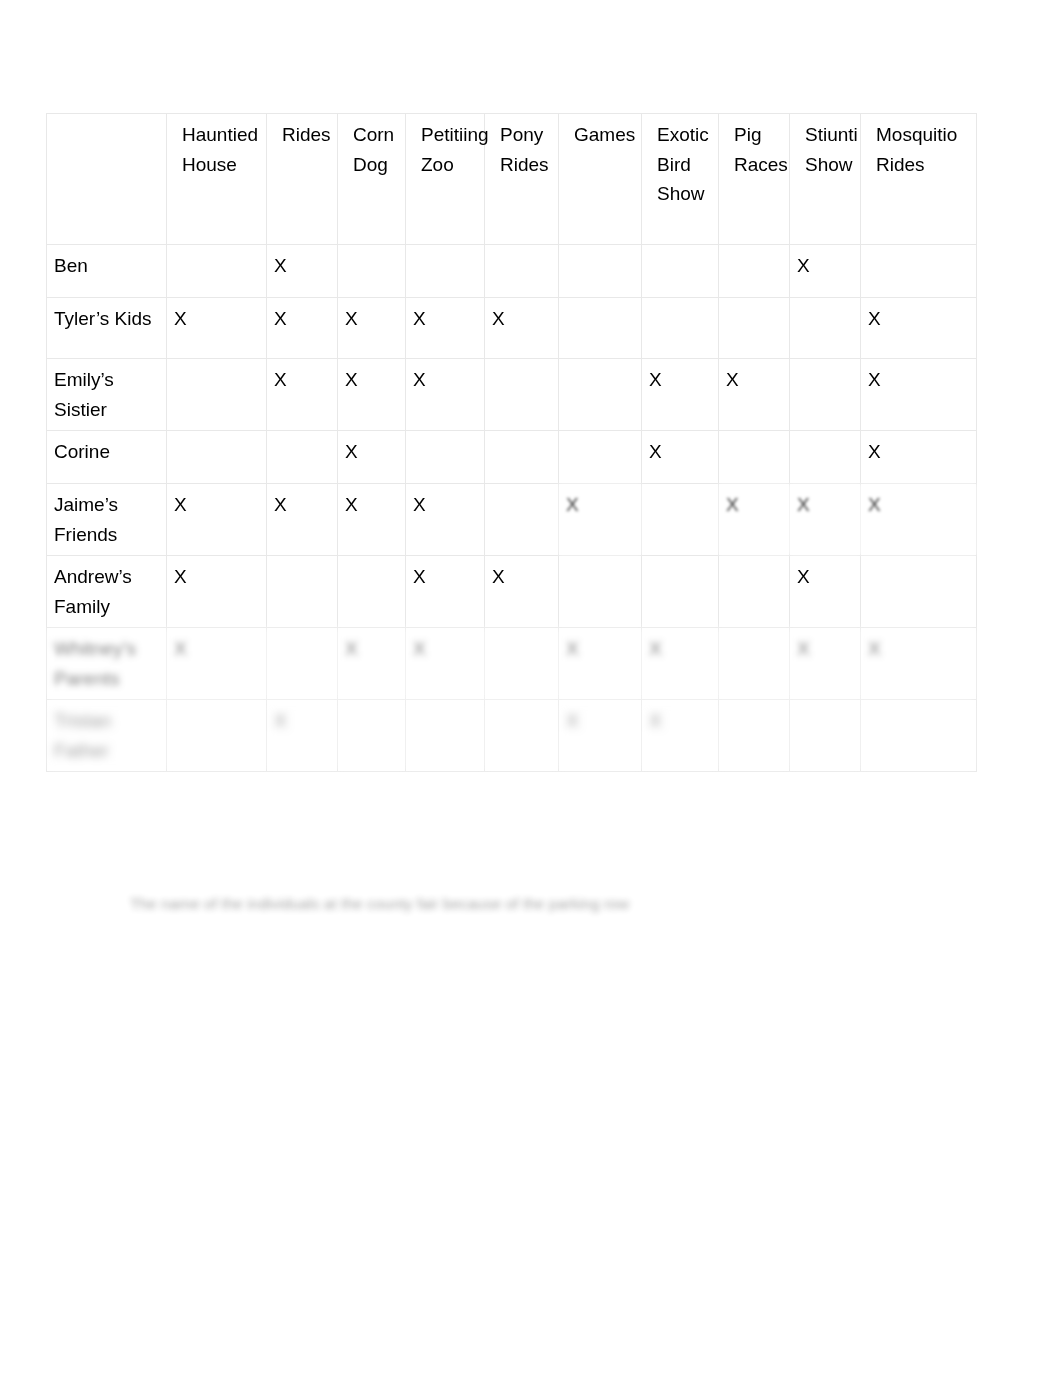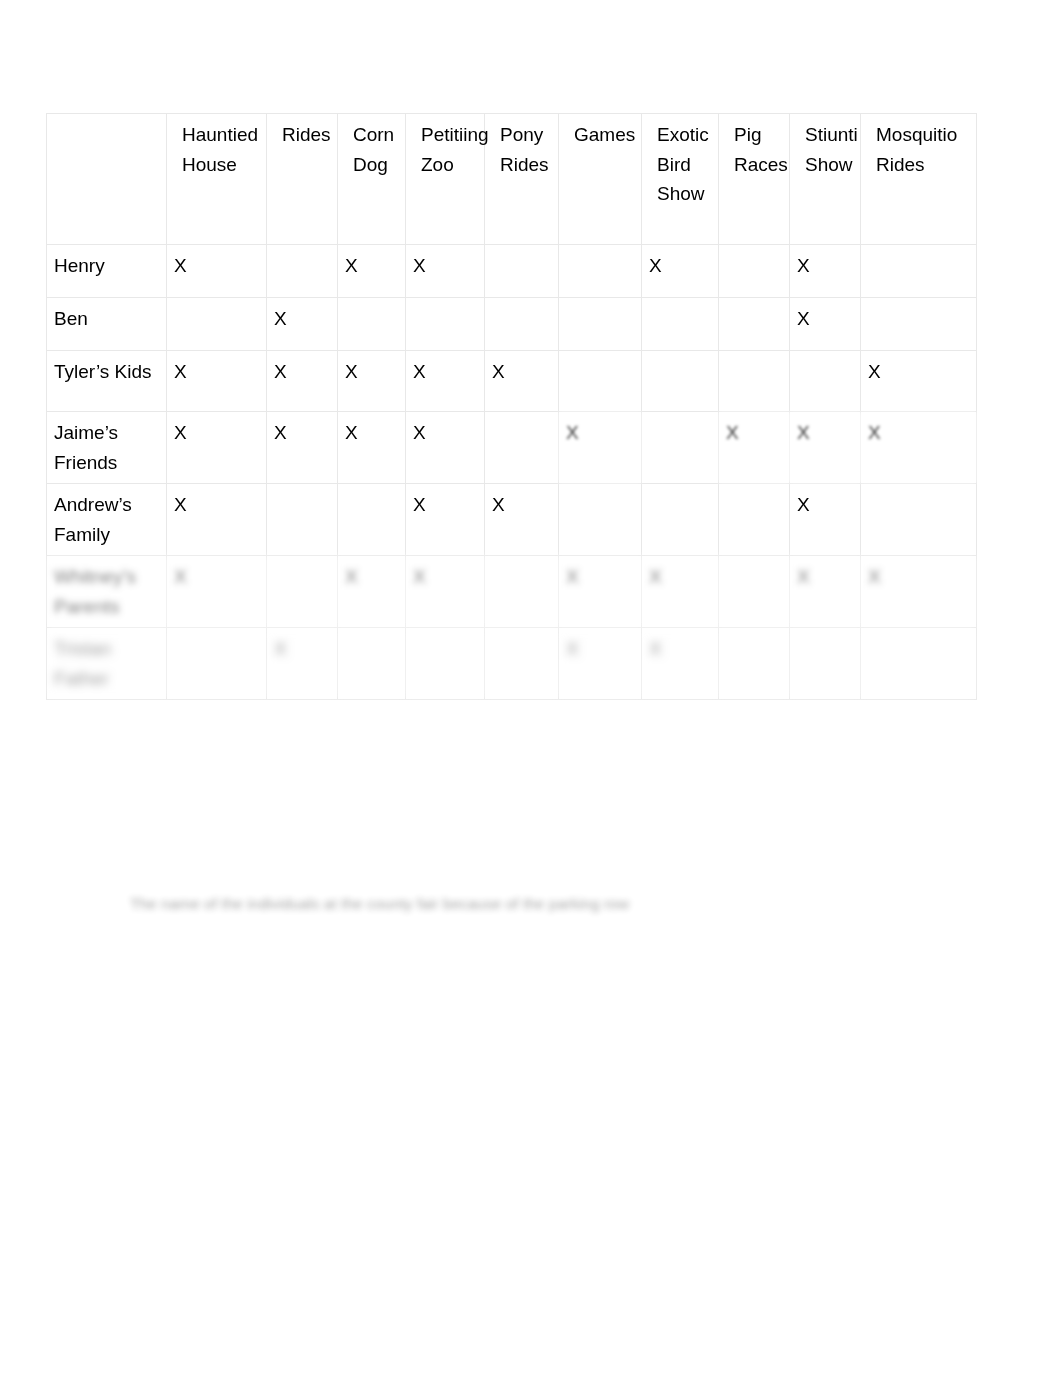--- a/index.html
+++ b/index.html
@@ -135,33 +135,20 @@
           <td class="hdr">Pony Rides</td>
           <td class="hdr">Games</td>
           <td class="hdr">Exotic Bird Show</td>
           <td class="hdr">Pig Races</td>
           <td class="hdr">Stiunti Show</td>
           <td class="hdr">Mosquitio Rides</td>
         </tr>
       </thead>
       <tbody>
 
-        <tr>
-          <td class="rowlabel">Henry</td>
-          <td class="mark">X</td>
-          <td class="mark"></td>
-          <td class="mark">X</td>
-          <td class="mark">X</td>
-          <td class="mark"></td>
-          <td class="mark"></td>
-          <td class="mark">X</td>
-          <td class="mark"></td>
-          <td class="mark">X</td>
-          <td class="mark"></td>
-        </tr>
 
         <tr>
           <td class="rowlabel">Ben</td>
           <td class="mark"></td>
           <td class="mark">X</td>
           <td class="mark"></td>
           <td class="mark"></td>
           <td class="mark"></td>
           <td class="mark"></td>
           <td class="mark"></td>
@@ -177,21 +164,47 @@
           <td class="mark">X</td>
           <td class="mark">X</td>
           <td class="mark">X</td>
           <td class="mark"></td>
           <td class="mark"></td>
           <td class="mark"></td>
           <td class="mark"></td>
           <td class="mark">X</td>
         </tr>
 
-
+        <tr class="two-line">
+          <td class="rowlabel">Emily’s Sistier</td>
+          <td class="mark"></td>
+          <td class="mark">X</td>
+          <td class="mark">X</td>
+          <td class="mark">X</td>
+          <td class="mark"></td>
+          <td class="mark"></td>
+          <td class="mark">X</td>
+          <td class="mark">X</td>
+          <td class="mark"></td>
+          <td class="mark">X</td>
+        </tr>
+
+        <tr>
+          <td class="rowlabel">Corine</td>
+          <td class="mark"></td>
+          <td class="mark"></td>
+          <td class="mark">X</td>
+          <td class="mark"></td>
+          <td class="mark"></td>
+          <td class="mark"></td>
+          <td class="mark">X</td>
+          <td class="mark"></td>
+          <td class="mark"></td>
+          <td class="mark">X</td>
+        </tr>
 
 
         <tr class="two-line">
           <td class="rowlabel">Jaime’s Friends</td>
           <td class="mark">X</td>
           <td class="mark">X</td>
           <td class="mark">X</td>
           <td class="mark">X</td>
           <td class="mark"></td>
           <td class="mark blur-1">X</td>

